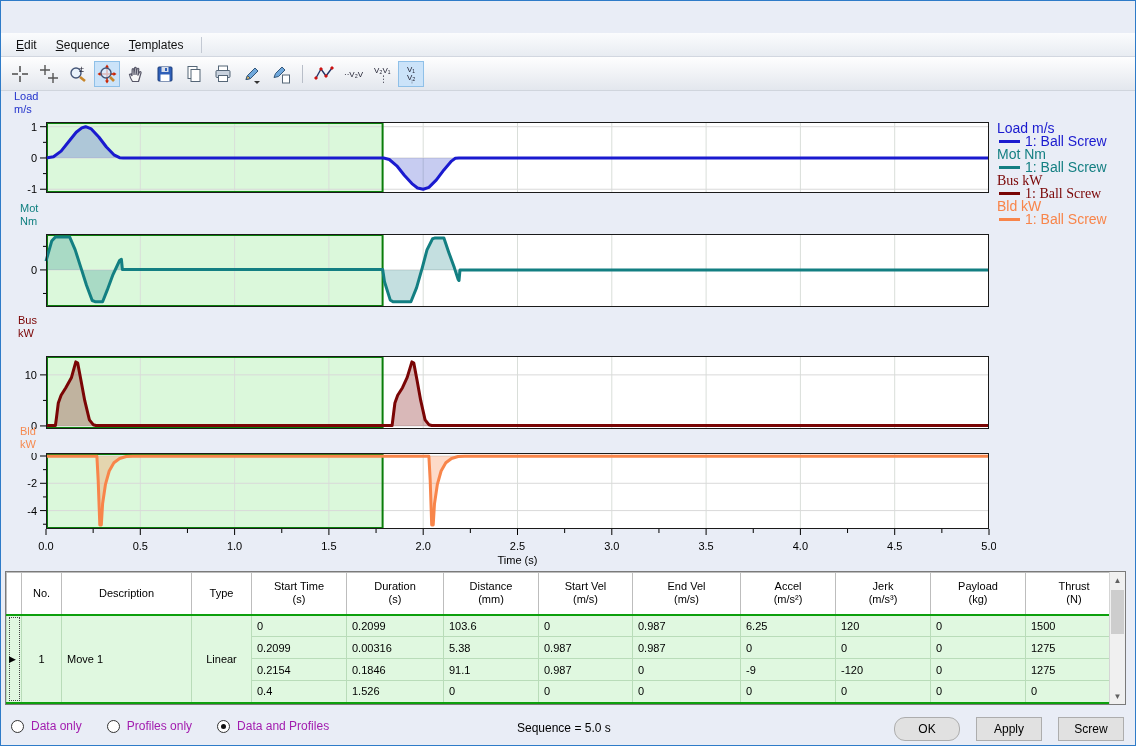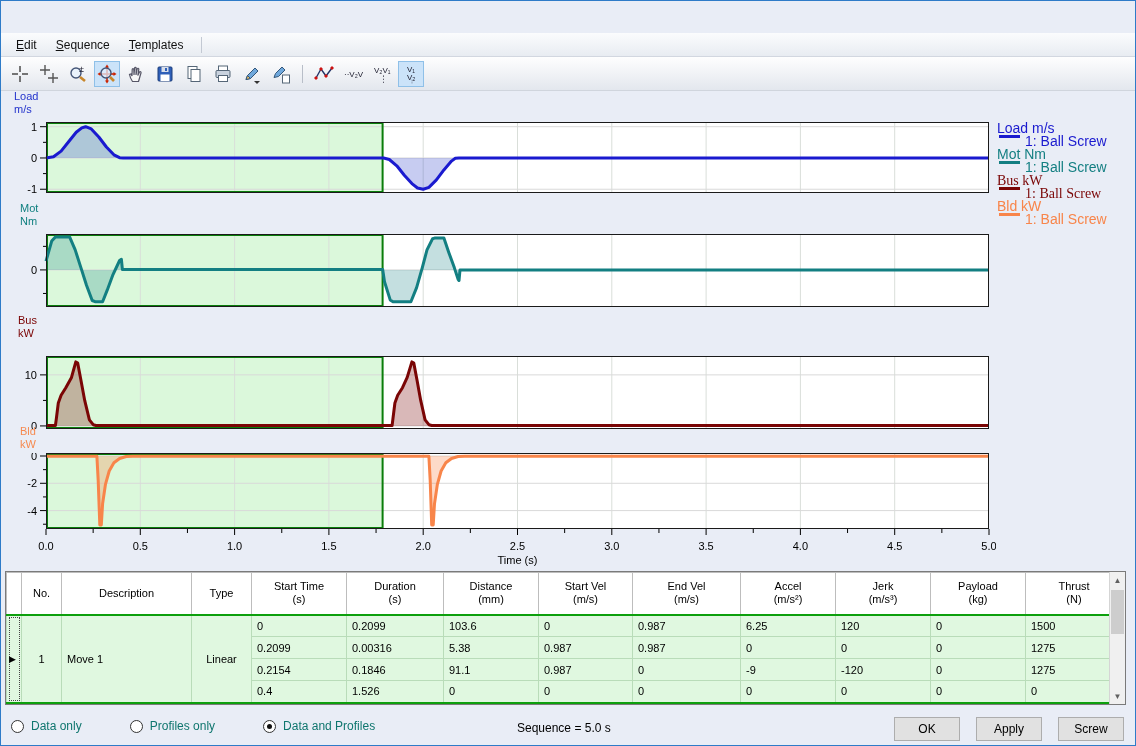--- a/index.html
+++ b/index.html
@@ -43,21 +43,21 @@
   .plot { position:absolute; left:0; width:995px; }
   #plot0 { top:121px; height:71px; }
   #plot1 { top:233px; height:73px; }
   #plot2 { top:355px; height:73px; }
   #plot3 { top:452px; height:76px; }
   #xaxis { position:absolute; left:0; top:528px; width:995px; height:40px; }
   .plot svg, #xaxis svg { display:block; width:100%; height:100%; }
 
   
   #legend { position:absolute; left:996px; top:121px; font-size:14px; line-height:13px; }
-  .legend-item { display:flex; align-items:flex-start; }
+  .legend-item { display:flex; align-items:center; }
   .legend-swatch { display:inline-block; width:21px; height:3px; margin:0 5px 0 2px; }
 
   
   .table-wrap { position:absolute; left:4px; top:570px; width:1121px; height:134px;
                 background:#fff; border:1px solid #7A7A7A; }
   table.seq { border-collapse:collapse; table-layout:fixed; width:1103px; font-size:11px; color:#000; }
   table.seq th { border:1px solid #BDBDBD; background:#fff; font-weight:normal; height:42px;
                  padding:2px; text-align:center; line-height:13px; }
   table.seq td { border:1px solid #B9DCB9; background:#E0F8E0; height:22px; padding:1px 5px;
                  overflow:hidden; white-space:nowrap; }
@@ -74,31 +74,31 @@
 
   .vscroll { position:absolute; right:0; top:0; bottom:0; width:16px; background:#F0F0F0;
              border-left:1px solid #D5D5D5; }
   .vs-btn { position:absolute; left:0; width:15px; height:16px; color:#606060; font-size:8px;
             display:flex; align-items:center; justify-content:center; }
   .vs-up { top:0; }  .vs-down { bottom:0; }
   .vs-thumb { position:absolute; left:1px; top:18px; width:13px; height:44px; background:#CDCDCD; }
 
   
   .footer { position:absolute; left:0; top:706px; right:0; height:39px; }
-  .radios { position:absolute; left:10px; top:12px; display:flex; gap:48px;
-            font-size:12px; align-items:center; color:#0f766e; }
+  .radios { position:absolute; left:10px; top:12px; display:flex; gap:25px;
+            font-size:12px; align-items:center; color:#a21caf; }
   .radio { display:flex; align-items:center; }
   .rb { width:13px; height:13px; border:1px solid #333; border-radius:50%; background:#fff;
         display:inline-block; position:relative; margin-right:7px; }
   .rb.on::after { content:''; position:absolute; left:3px; top:3px; width:5px; height:5px;
                   border-radius:50%; background:#111; }
   .status { position:absolute; left:516px; top:14px; font-size:12px; color:#000; }
   .btn { position:absolute; top:10px; width:66px; height:24px; background:#E1E1E1;
          border:1px solid #ADADAD; text-align:center; line-height:22px; font-size:12px; color:#000; }
-  #btn-0 { left:893px; } #btn-1 { left:975px; } #btn-2 { left:1057px; }
+  #btn-0 { left:893px;border-radius:11px; } #btn-1 { left:975px; } #btn-2 { left:1057px; }
 </style>
 </head>
 <body>
 
 <div class="window">
 
 
   <div class="menubar">
     <span class="menu-item">Edit</span>
     <span class="menu-item">Sequence</span>

